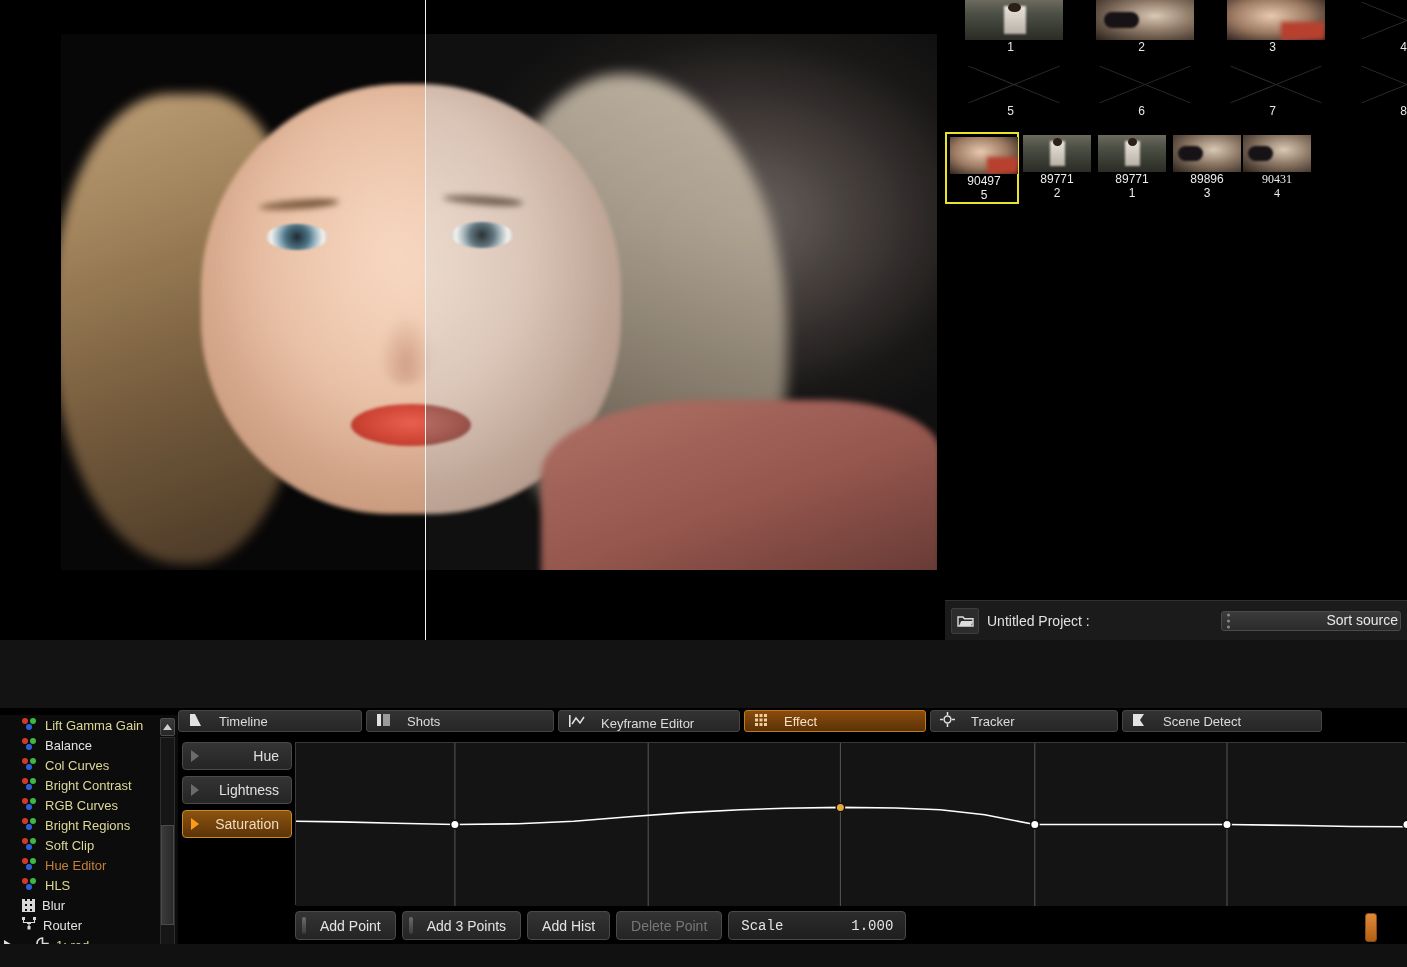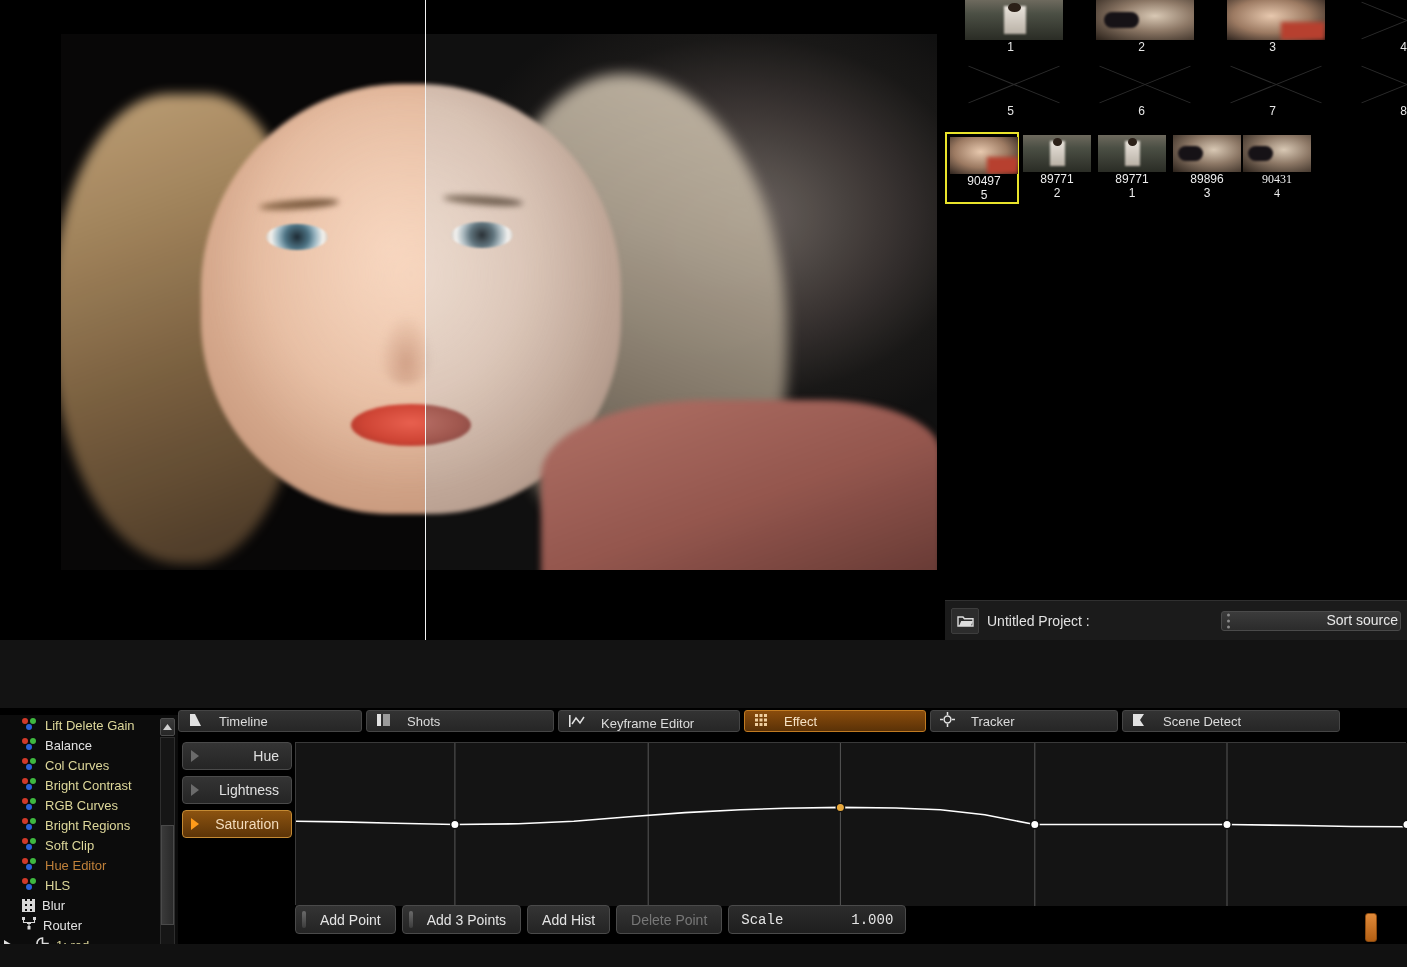--- a/index.html
+++ b/index.html
@@ -201,21 +201,21 @@
     background: linear-gradient(180deg,#8c5310,#5c3408); border-color:#c48a33; color:#f3dcbd;
   }
   .modebtn.active .tri { border-left-color:#ff9b1a; }
 
   #plot {
     position:absolute; left:117px; top:6px; width:1111px; height:163px;
     background:#141414; border:1px solid #3a3a3a;
   }
   #plot svg { display:block; }
 
-  #btnrow { position:absolute; left:117px; top:169px; height:29px; display:flex; gap:6px; }
+  #btnrow { position:absolute; left:117px; top:175px; height:29px; display:flex; gap:6px; }
   .abtn {
     height:29px; border-radius:4px; border:1px solid #4a4a4a;
     background: linear-gradient(180deg,#343434,#242424);
     display:flex; align-items:center; justify-content:center; padding:0 14px;
     font-size:14px; color:#e4e4e4; position:relative; white-space:nowrap;
   }
   .abtn.dim { color:#777; }
   .abtn .bgrip { position:absolute; left:6px; top:5px; bottom:5px; width:4px;
     background:linear-gradient(180deg,#6a6a6a,#3c3c3c); border-radius:2px; }
   #scalefield {
@@ -445,36 +445,36 @@
           </svg></span>
         <span class="tlabel">Effect</span>
       </div>
       <div class="tab" style="width: 188px;">
         <span><svg width="15" height="15" viewBox="0 0 15 15">
             <circle cx="7.5" cy="7.5" r="3.4" fill="none" stroke="#e2e2e2" stroke-width="1.5"></circle>
             <path d="M7.5 0v3M7.5 12v3M0 7.5h3M12 7.5h3" stroke="#e2e2e2" stroke-width="1.5"></path>
           </svg></span>
         <span class="tlabel">Tracker</span>
       </div>
-      <div class="tab" style="width: 218px; align-items: center;">
+      <div class="tab" style="width: 200px; align-items: center;">
         <span><svg width="15" height="14" viewBox="0 0 15 14">
             <path d="M1 1h11l-4 6 4 6H1z" fill="#e2e2e2"></path>
           </svg></span>
         <span class="tlabel">Scene Detect</span>
       </div>
     </div>
 
   <div id="fxlist">
       <div class="fxrow" style="">
         <span class="dots">
           <i class="d-r"></i>
           <i class="d-g"></i>
           <i class="d-b"></i>
         </span>
-        <span class="lbl c-yellow">Lift Delete Gain</span>
+        <span class="lbl c-yellow">Lift Gamma Gain</span>
       </div>
       <div class="fxrow" style="">
         <span class="dots">
           <i class="d-r"></i>
           <i class="d-g"></i>
           <i class="d-b"></i>
         </span>
         <span class="lbl c-white">Balance</span>
       </div>
       <div class="fxrow" style="">

